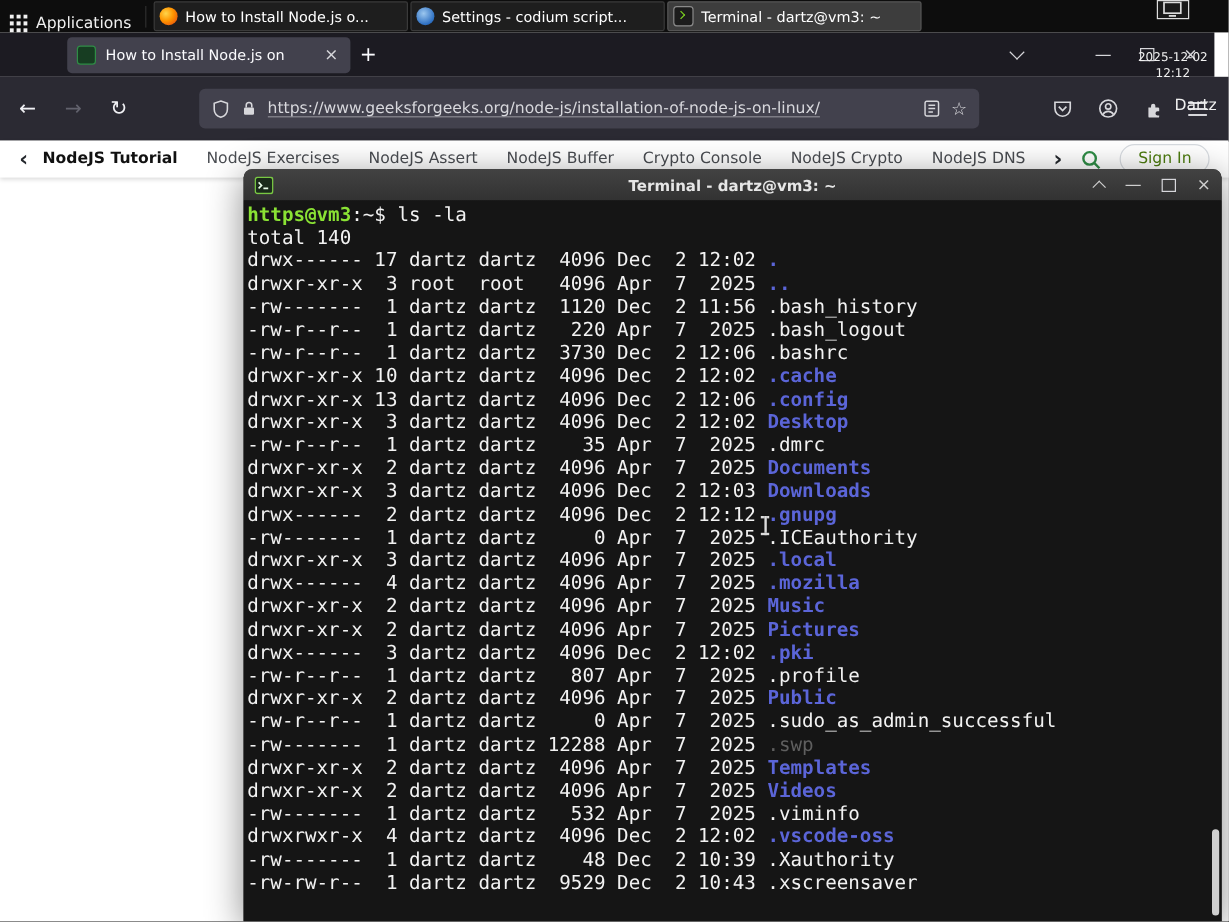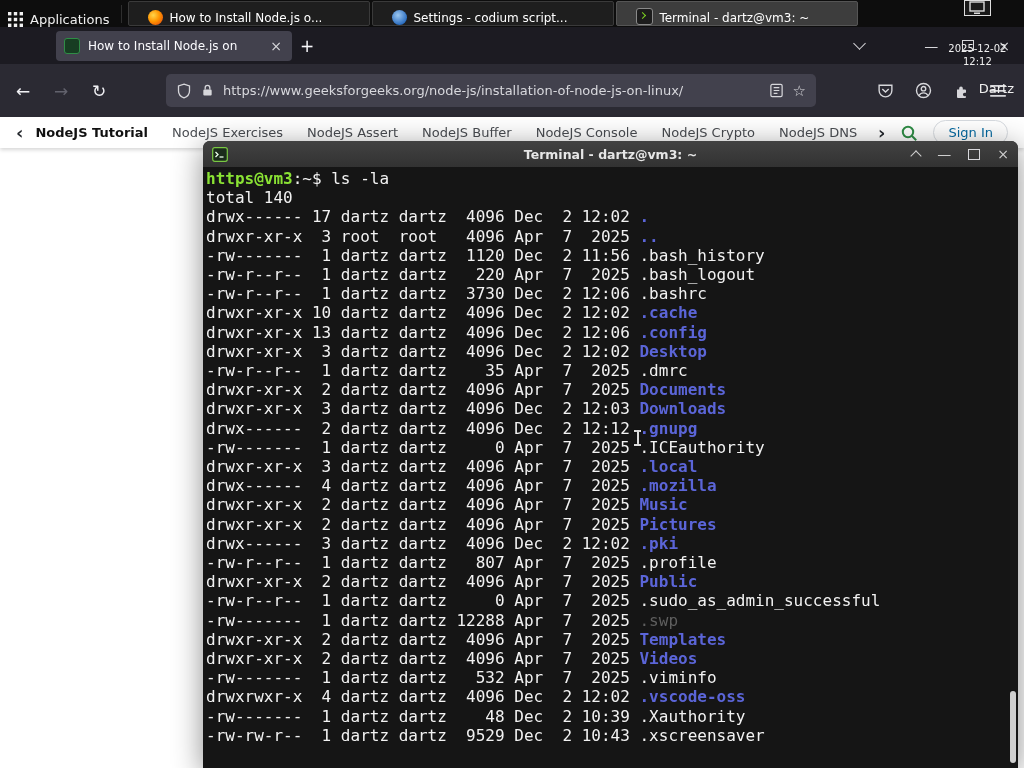--- a/index.html
+++ b/index.html
@@ -4,39 +4,39 @@
 <style>
   html,body{margin:0;padding:0;background:#444;}
   .screen{position:relative;width:1024px;height:768px;overflow:hidden;background:#fff;
           font-family:"DejaVu Sans","Liberation Sans",sans-serif;}
 
   
   .panel{position:absolute;top:0;left:0;right:0;height:27px;background:#0d0d0d;
          display:flex;align-items:center;color:#f0f0f0;z-index:20;}
   .apps{display:flex;align-items:flex-end;gap:7px;padding:0 12px 0 8px;height:100%;font-size:13px;cursor:default;}
   .panel-sep{width:1px;height:18px;background:#2e2e2e;margin-right:6px;}
-  .task{display:flex;align-items:flex-end;gap:6px;width:202px;height:23px;margin-right:2px;padding:0 19px;
+  .task{display:flex;align-items:center;gap:6px;width:202px;height:23px;margin-right:2px;padding:0 4px;
         background:#1e1e1e;border:1px solid #3a3a3a;border-radius:2px;font-size:12px;color:#fff;
         overflow:hidden;white-space:nowrap;}
   .task.active{background:#3d3d3d;border-color:#555;}
   .task .tt{overflow:hidden;white-space:nowrap;}
   .fx{flex:0 0 15px;width:15px;height:15px;border-radius:50%;
       background:radial-gradient(circle at 35% 35%,#ffd54a 0%,#ff9500 45%,#e8540c 85%);}
   .stg{flex:0 0 15px;width:15px;height:15px;border-radius:50%;
        background:radial-gradient(circle at 40% 35%,#9cc7ef 0%,#2d6fc1 70%,#1c4f92 100%);}
   .tmico{flex:0 0 15px;width:15px;height:15px;background:#1c1c1c;border:1px solid #8a8a8a;border-radius:3px;position:relative;}
   .tmico::after{content:"";position:absolute;left:3px;top:4px;width:4px;height:4px;
        border-top:1.5px solid #7ed321;border-right:1.5px solid #7ed321;transform:rotate(45deg);}
   .tray{margin-left:auto;display:flex;align-items:center;gap:13px;padding-right:10px;height:100%;flex-direction:column;}
   .traybox{width:25px;height:22px;border:1px solid #dedede;display:grid;place-items:center;background:#1a1a1a;}
   .clock{font-size:10px;line-height:1.3;text-align:center;}
   .user{font-size:13px;padding-left:2px;margin-left:36px;}
 
   
-  .tabbar{position:absolute;top:27px;left:0;right:0;height:37px;background:#1c1b22;display:flex;align-items:flex-end;z-index:2;}
+  .tabbar{position:absolute;top:27px;left:0;right:12px;height:37px;background:#1c1b22;display:flex;align-items:flex-end;z-index:2;}
   .tab{margin:0 0 3px 56px;width:220px;height:30px;background:#42414d;border-radius:4px;display:flex;
        align-items:center;padding:0 8px;gap:8px;color:#fbfbfe;font-size:12px;}
   .favicon{flex:0 0 14px;width:14px;height:14px;border-radius:3px;background:#173d22;border:1.5px solid #2f8d46;}
   .tabtitle{flex:1;overflow:hidden;white-space:nowrap;}
   .tabclose{color:#d7d7db;font-size:14px;padding:0 2px;}
   .newtab{width:30px;height:30px;margin-bottom:3px;display:grid;place-items:center;color:#fbfbfe;font-size:17px;}
   .winctl{margin-left:auto;display:flex;align-items:center;gap:24px;height:100%;padding-right:14px;color:#d7d7db;}
   .chev-down{width:8px;height:8px;border-right:1.6px solid #d7d7db;border-bottom:1.6px solid #d7d7db;
        transform:rotate(45deg);margin:-4px 36px 0 0;}
   .glyph{font-size:14px;line-height:1;}
@@ -55,21 +55,21 @@
 
   
   .pagebg{position:absolute;top:117px;left:0;right:0;bottom:0;background:#ffffff;z-index:1;}
   .gfgnav{position:absolute;top:117px;left:0;right:0;height:31px;background:#fff;display:flex;align-items:center;
        padding:0 16px;box-shadow:0 2px 4px rgba(0,0,0,.16);font-size:13px;color:#4a4d52;z-index:3;}
   .gchev{font-size:18px;font-weight:bold;color:#24282d;line-height:1;}
   .gfg-items{display:flex;gap:24px;overflow:hidden;white-space:nowrap;flex:1;margin:0 12px;}
   .gfg-items span{flex:0 0 auto;}
   .gfg-items .current{color:#111;font-weight:bold;}
   .gfgright{display:flex;align-items:center;gap:15px;}
-  .signin{padding:4px 14px;border:1px solid #d7dbe0;border-radius:15px;background:#fff;color:#0369a1;font-size:13px;}
+  .signin{padding:4px 14px;border:1px solid #d7dbe0;border-radius:15px;background:#fff;color:#4d7c0f;font-size:13px;}
 
   
   .term{position:absolute;left:203px;top:141px;width:815px;height:627px;z-index:10;display:flex;flex-direction:column;
         border-radius:7px 7px 0 0;box-shadow:0 6px 30px rgba(0,0,0,.45);background:#151515;}
   .term-title{position:relative;height:26px;background:linear-gradient(#424242,#323232);border-radius:7px 7px 0 0;
         display:flex;align-items:center;padding:0 9px;color:#e6e6e6;}
   .ttext{position:absolute;left:0;right:0;text-align:center;font-size:12.5px;font-weight:bold;pointer-events:none;}
   .tctl{margin-left:auto;display:flex;align-items:center;gap:17px;color:#cfcfcf;z-index:1;}
   .chev-up{width:7px;height:7px;border-left:1.6px solid #cfcfcf;border-top:1.6px solid #cfcfcf;
         transform:rotate(45deg);margin-top:4px;}
@@ -205,21 +205,21 @@
 
   <div class="pagebg"></div>
 
   <div class="gfgnav">
     <span class="gchev">‹</span>
     <div class="gfg-items">
       <span class="current">NodeJS Tutorial</span>
       <span>NodeJS Exercises</span>
       <span>NodeJS Assert</span>
       <span>NodeJS Buffer</span>
-      <span>NodeJS Console</span>
+      <span>Crypto Console</span>
       <span>NodeJS Crypto</span>
       <span>NodeJS DNS</span>
 
     </div>
     <div class="gfgright">
       <span class="gchev">›</span>
       <svg width="18" height="18" viewBox="0 0 18 18" fill="none" stroke="#2f8d46" stroke-width="2">
         <circle cx="8" cy="8" r="5.2"></circle>
           <path d="M12 12l4.2 4.2"></path>
       </svg>

